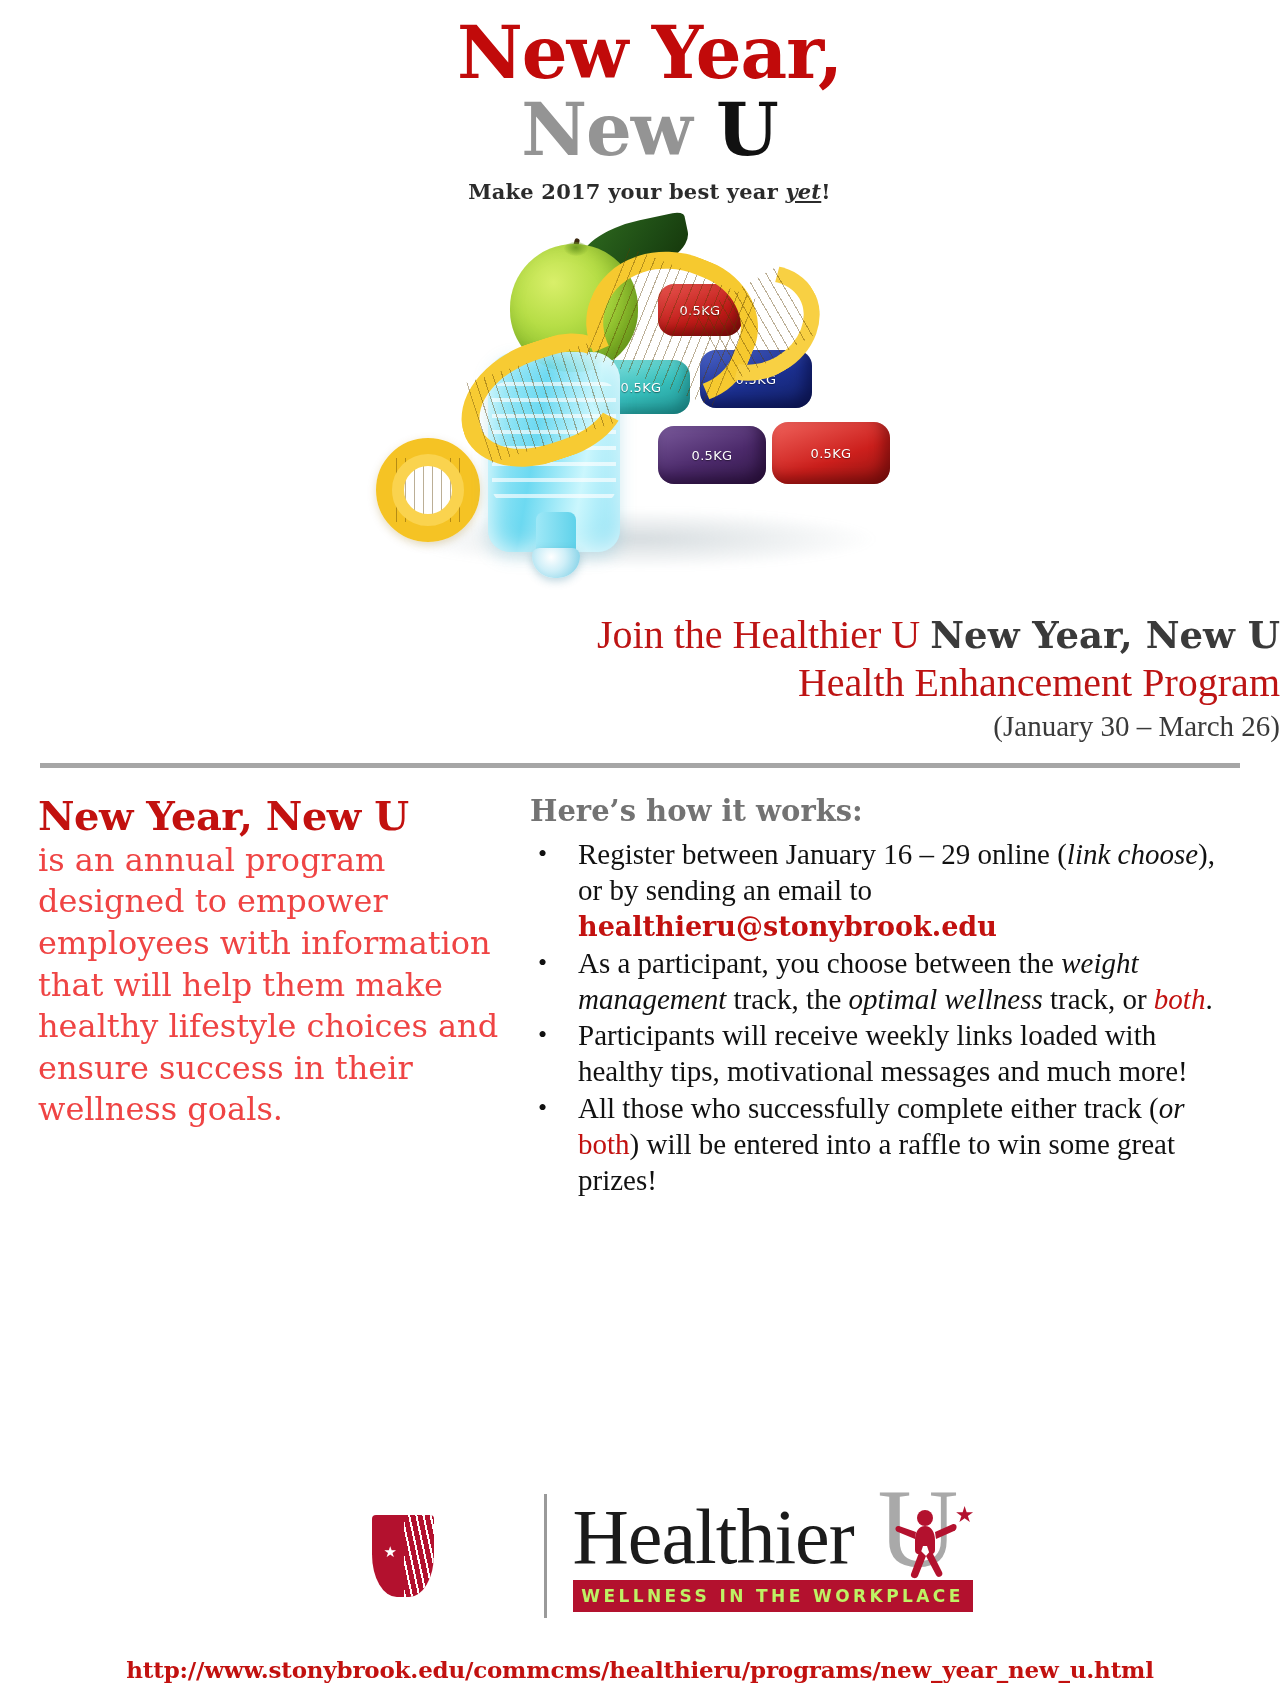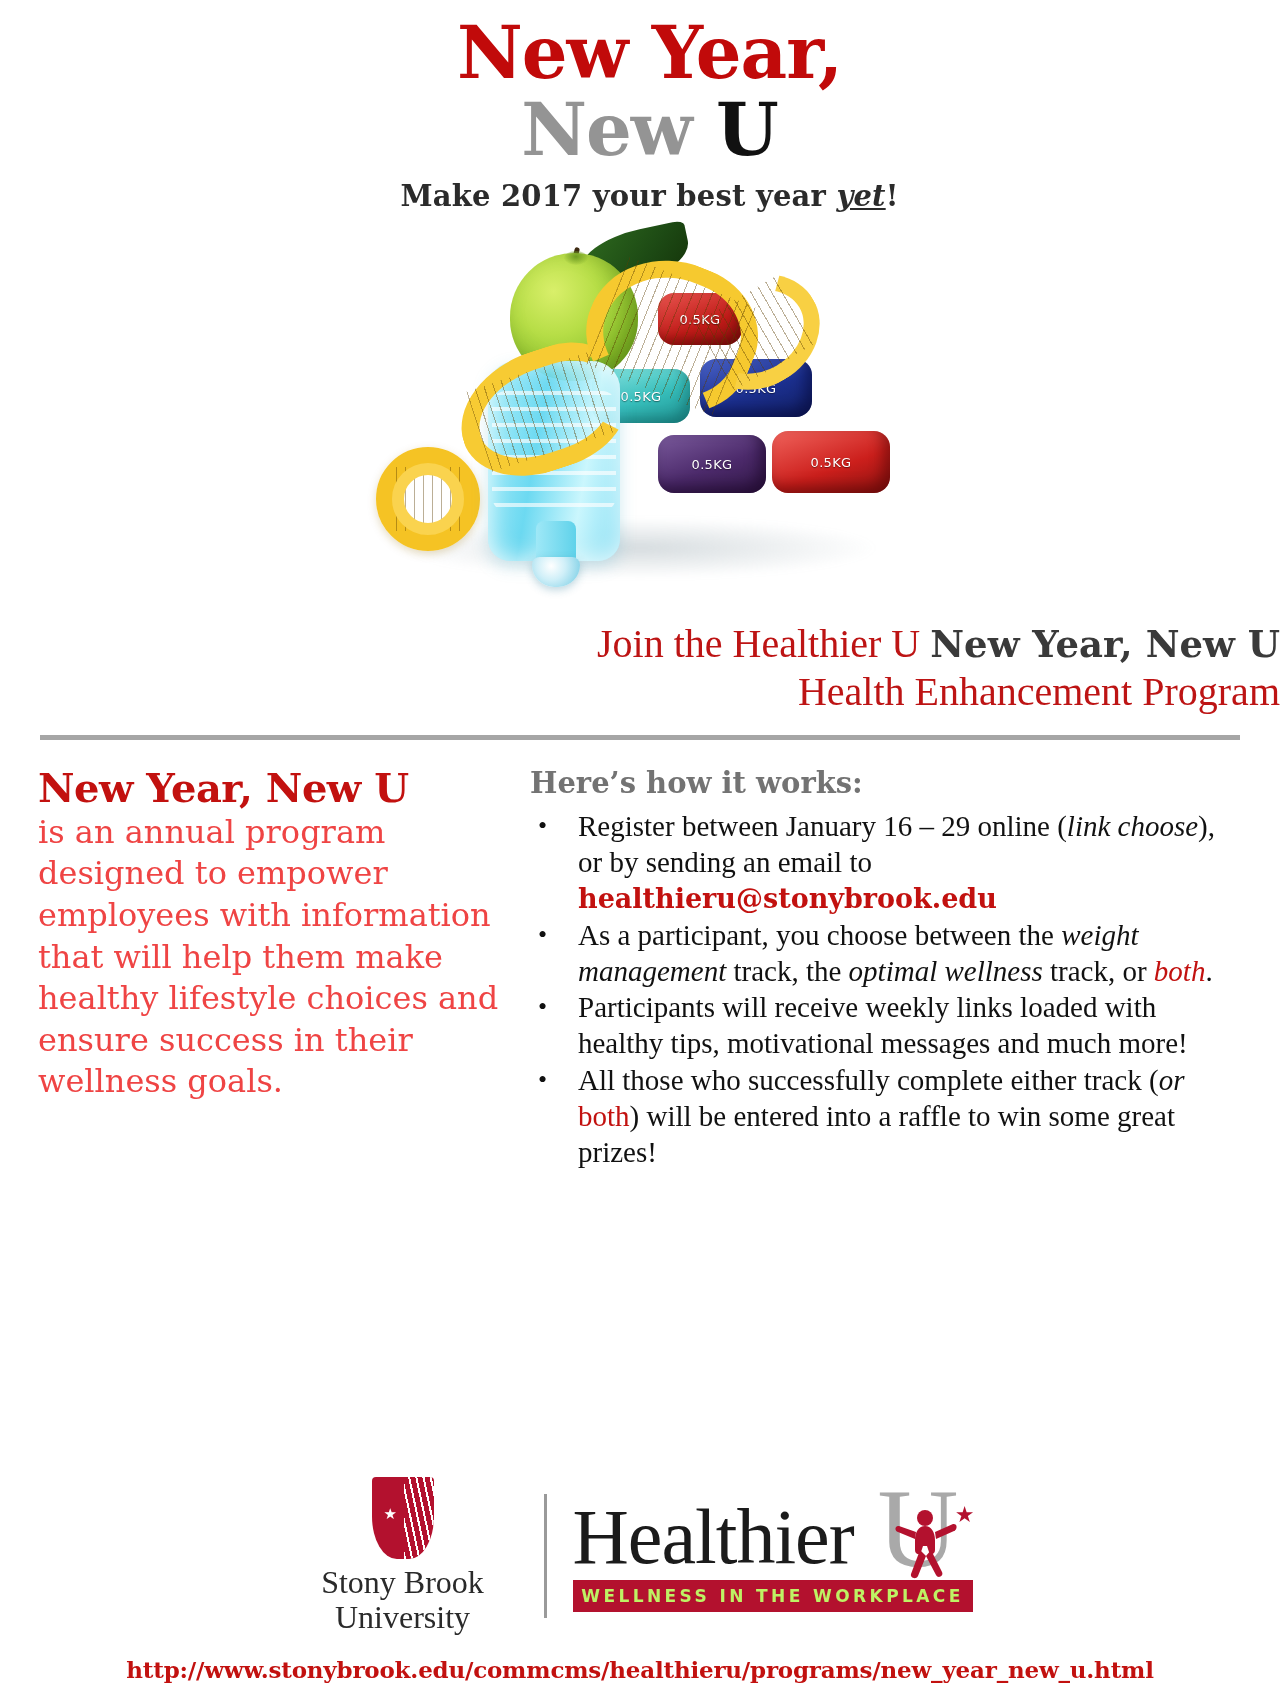--- a/index.html
+++ b/index.html
@@ -38,21 +38,21 @@
     line-height: 1.15;
     letter-spacing: -1px;
   }
   .title-new { color: #949494; }
   .title-u { color: #111111; }
 
   .tagline {
     margin-top: 8px;
     font-family: "DejaVu Serif", serif;
     font-weight: bold;
-    font-size: 29px;
+    font-size: 21px;
     color: #2b2b2b;
     letter-spacing: 0.2px;
   }
   .tagline em.yet {
     font-style: italic;
     text-decoration: underline;
   }
 
   
   .hero {
@@ -510,20 +510,21 @@
     <div class="tape-strip-3">
       <div class="tape-ticks"></div>
     </div>
   </div>
 
   <div class="subhead">
     <div class="l1">
       <span>Join the Healthier U </span><span class="dark">New Year, New U</span>
     </div>
     <div class="l2">Health Enhancement Program</div>
+    <div class="dates">(January 30 – March 26)</div>
   </div>
 
   <div class="divider"></div>
 
   <div class="columns">
     <div class="col-left">
       <span class="left-head">New Year, New U</span>
       <div class="left-body">is an annual program designed to empower employees with information that will help them make healthy lifestyle choices and ensure success in their wellness goals.</div>
     </div>
 
@@ -536,24 +537,20 @@
           <li><span class="bullet">•</span><span>All those who successfully complete either track (</span><span class="ital">or </span><span class="red">both</span><span>) will be entered into a raffle to win some great prizes!</span></li>
         </ul>
     </div>
   </div>
 
   <div class="logos">
     <div class="sbu-logo">
       <div class="sbu-shield">
         <div class="rays"></div>
         <div class="star">★</div>
-      </div>
-      <div class="sbu-name">
-        <div>Stony Brook</div>
-        <div>University</div>
       </div>
     </div>
 
     <div class="logo-sep"></div>
 
     <div class="healthier-logo">
       <div class="big-u">U</div>
       <svg class="runner" viewBox="0 0 62 74" aria-hidden="true">
         <circle cx="30" cy="12" r="8" fill="#b3112e"></circle>
         <path d="M30 20 C24 20 20 26 20 34 L20 44 C20 48 24 50 26 46 L28 40 L32 40 L34 46 C36 50 40 48 40 44 L40 34 C40 26 36 20 30 20 Z" fill="#b3112e"></path>

